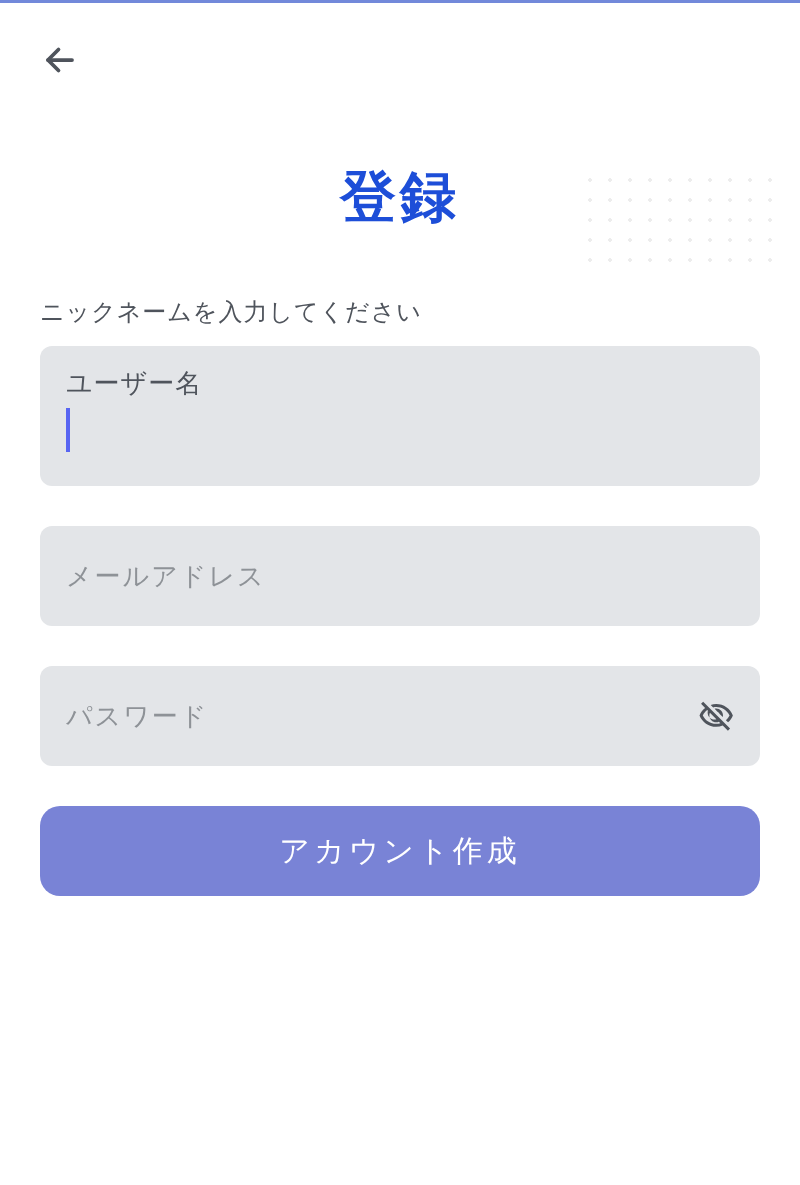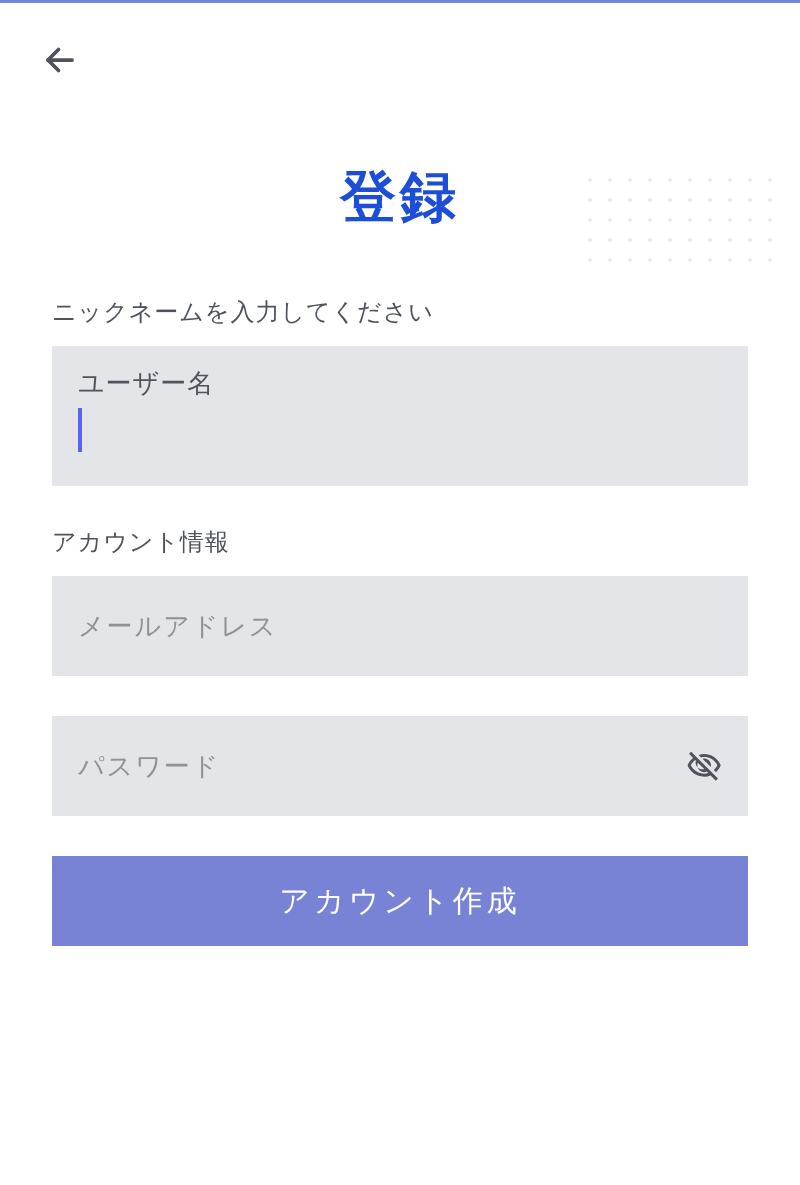--- a/index.html
+++ b/index.html
@@ -41,31 +41,31 @@
     .page-title {
       text-align: center;
       font-size: 56px;
       font-weight: 700;
       color: #1d4ed8;
       margin-top: 160px;
       margin-bottom: 60px;
       letter-spacing: 4px;
     }
     .form-container {
-      padding: 0 52px;
+      padding: 0 40px;
     }
     .section-label {
       font-size: 24px;
       color: #4f545c;
       margin-bottom: 18px;
       letter-spacing: 1px;
     }
     .input-box {
       background: #e3e5e8;
-      border-radius: 0;
+      border-radius: 12px;
       padding: 18px 26px;
       margin-bottom: 40px;
       position: relative;
     }
     .input-box.username {
       height: 140px;
       padding-top: 20px;
     }
     .input-box.standard {
       height: 100px;
@@ -123,21 +123,21 @@
       color: #5865f2;
       text-decoration: none;
       cursor: pointer;
     }
     .submit-button {
       width: 100%;
       height: 90px;
       background: #7983d6;
       color: #ffffff;
       border: none;
-      border-radius: 0;
+      border-radius: 20px;
       font-size: 30px;
       letter-spacing: 4px;
       cursor: pointer;
       font-family: inherit;
     }
     .dots-pattern {
       position: absolute;
       top: 170px;
       right: 20px;
       width: 200px;
@@ -166,21 +166,20 @@
 
 <div class="form-container">
 
   <div class="section-label">ニックネームを入力してください</div>
 
   <div class="input-box username">
     <div class="input-label">ユーザー名</div>
     <div class="cursor-line"></div>
   </div>
 
-  <div class="section-label">アカウント情報</div>
 
   <div class="input-box standard">
     <input type="text" class="input-field" placeholder="メールアドレス" style="">
   </div>
 
   <div class="input-box standard password-box">
     <input type="password" class="input-field" placeholder="パスワード" style="">
     <div class="eye-icon">
       <svg viewBox="0 0 24 24" fill="#4f545c">
         <path d="M12 6c3.79 0 7.17 2.13 8.82 5.5-.59 1.22-1.42 2.27-2.41 3.12l1.41 1.41c1.39-1.23 2.49-2.77 3.18-4.53C21.27 7.11 17 4 12 4c-1.27 0-2.49.2-3.64.57l1.65 1.65C10.66 6.09 11.32 6 12 6zm-1.07 1.14L13 9.21c.57.25 1.03.71 1.28 1.28l2.07 2.07c.08-.34.14-.7.14-1.07C16.5 9.01 14.48 7 12 7c-.37 0-.72.05-1.07.14zM2.01 3.87l2.68 2.68C3.06 7.83 1.77 9.53 1 11.5 2.73 15.89 7 19 12 19c1.52 0 2.98-.29 4.32-.82l3.42 3.42 1.41-1.41L3.42 2.45 2.01 3.87zm7.5 7.5l2.61 2.61c-.4.1-.82.17-1.26.17-2.48 0-4.5-2.02-4.5-4.5 0-.44.07-.86.17-1.26l.98.98zm-3.4-3.4l1.75 1.75c-.23.55-.36 1.15-.36 1.78 0 2.48 2.02 4.5 4.5 4.5.63 0 1.23-.13 1.77-.36l.98.98c-.88.24-1.8.38-2.75.38-3.79 0-7.17-2.13-8.82-5.5.7-1.43 1.72-2.61 2.93-3.53z"></path>

